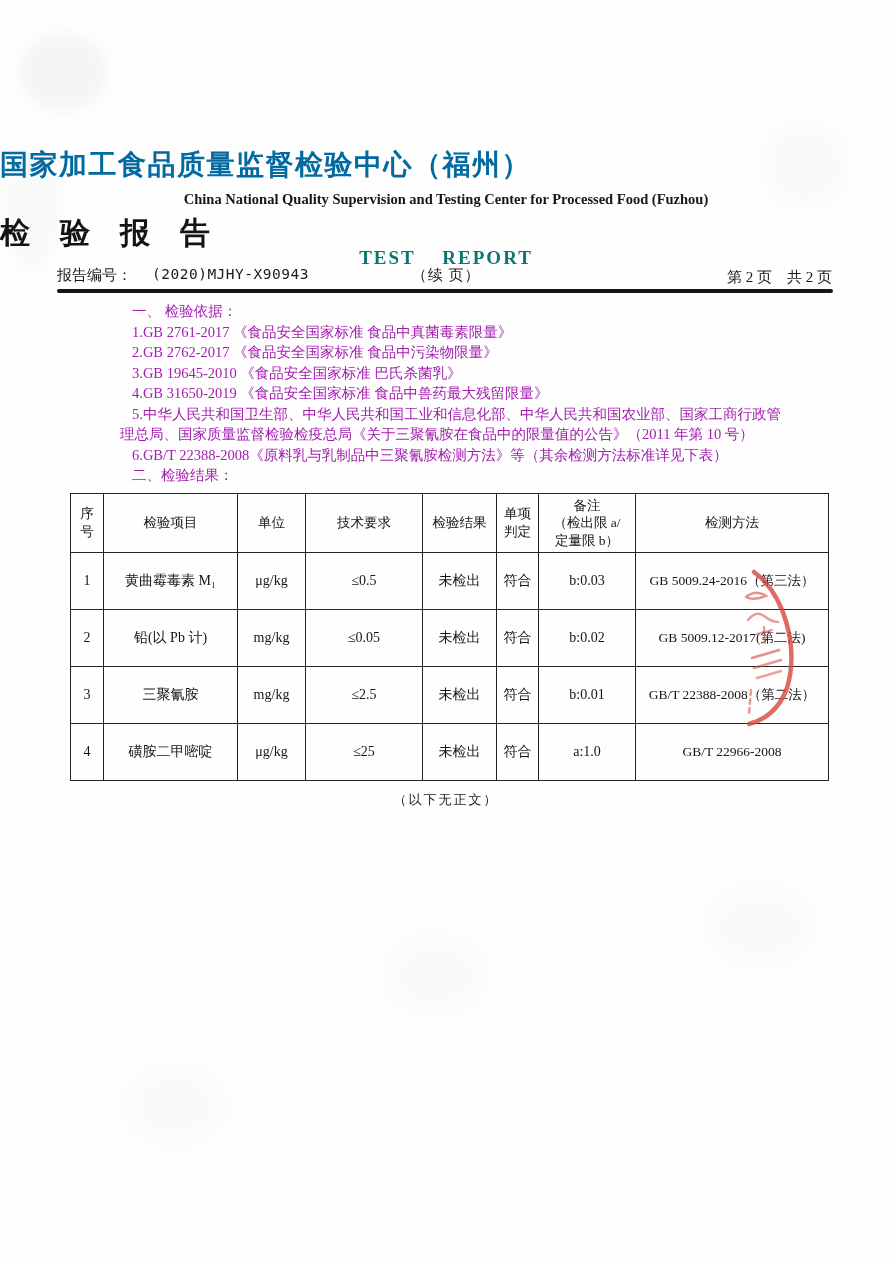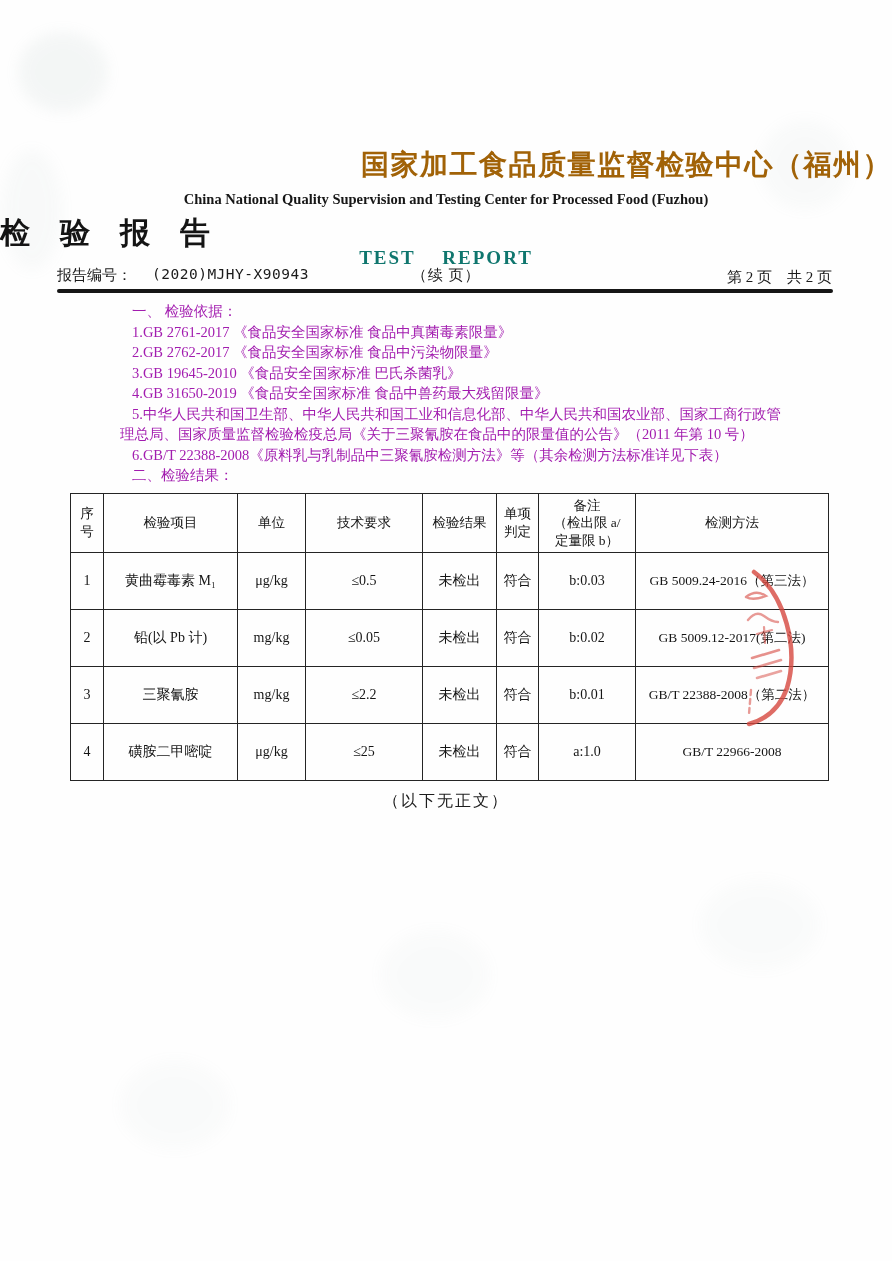--- a/index.html
+++ b/index.html
@@ -11,22 +11,22 @@
     overflow:hidden;
     font-family:"Liberation Serif","DejaVu Serif",serif;
     color:#1a1a1a;
   }
   
   .artifact{position:absolute;border-radius:50%;background:#9fb3b0;filter:blur(7px);pointer-events:none;}
 
   
   .title-cn{
     position:absolute;top:146px;left:0;right:0;
-    text-align:right;font-size:28px;font-weight:700;
-    letter-spacing:1.5px;color:#a16207;
+    text-align:left;font-size:28px;font-weight:700;
+    letter-spacing:1.5px;color:#0369a1;
   }
   .title-en{
     position:absolute;top:191px;left:0;right:0;
     text-align:center;font-size:14.5px;font-weight:700;color:#161616;font-family:Liberation Serif, serif;
   }
   .report-title-cn{
     position:absolute;top:213px;left:0;right:0;
     text-align:left;font-size:30px;font-weight:700;color:#141414;
   }
   .report-title-en{
@@ -62,21 +62,21 @@
   table.results th{
     height:54px;font-size:13.5px;font-weight:400;
     line-height:1.3;white-space:pre-line;
   }
   table.results td{height:52px;}
   td.cell-item{text-align:left;padding-left:12px;}
   td.cell-method{text-align:left;padding-left:10px;font-size:13.5px;}
 
   .end-note{
     position:absolute;top:791px;left:0;right:0;
-    text-align:center;font-size:16px;letter-spacing:2px;color:#1c1c1c;
+    text-align:center;font-size:13px;letter-spacing:2px;color:#1c1c1c;
   }
 
   .stamp-svg{position:absolute;left:695px;top:548px;pointer-events:none;}
 </style>
 </head>
 <body>
 
 <div class="page">
 
   <div class="artifact" style="left:18px;top:32px;width:90px;height:80px;opacity:.10;"></div>
@@ -155,21 +155,21 @@
         <td>≤0.05</td>
         <td>未检出</td>
         <td>符合</td>
         <td>b:0.02</td>
         <td class="cell-method">GB 5009.12-2017(第二法)</td>
       </tr>
       <tr>
         <td>3</td>
         <td class="cell-item">三聚氰胺</td>
         <td>mg/kg</td>
-        <td>≤2.2</td>
+        <td>≤2.5</td>
         <td>未检出</td>
         <td>符合</td>
         <td>b:0.01</td>
         <td class="cell-method">GB/T 22388-2008（第二法）</td>
       </tr>
       <tr>
         <td>4</td>
         <td class="cell-item">磺胺二甲嘧啶</td>
         <td>μg/kg</td>
         <td>≤25</td>

